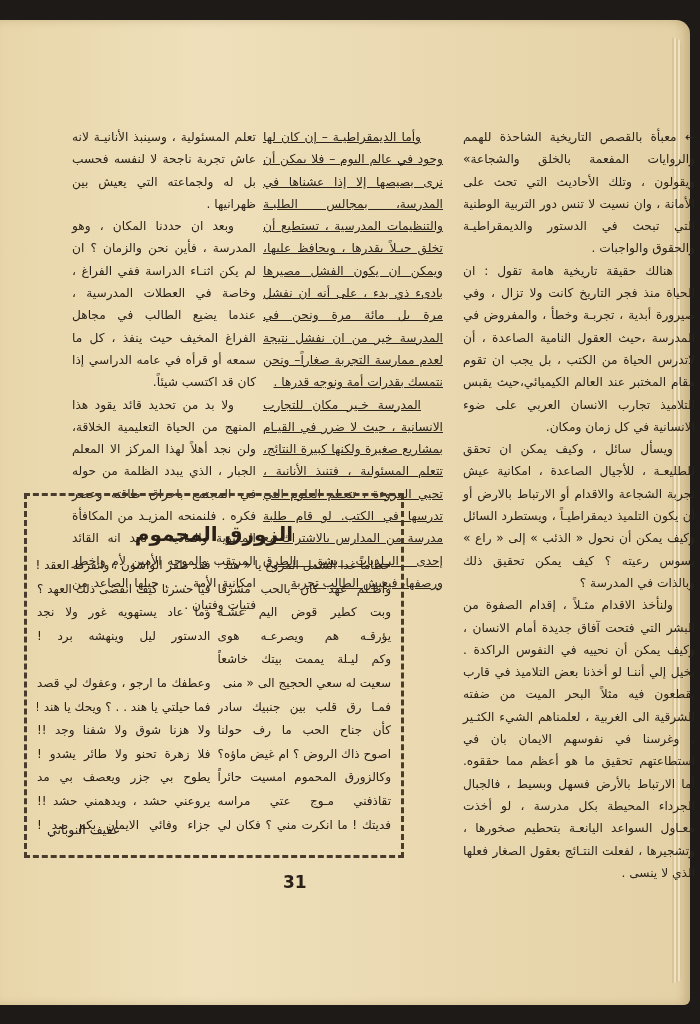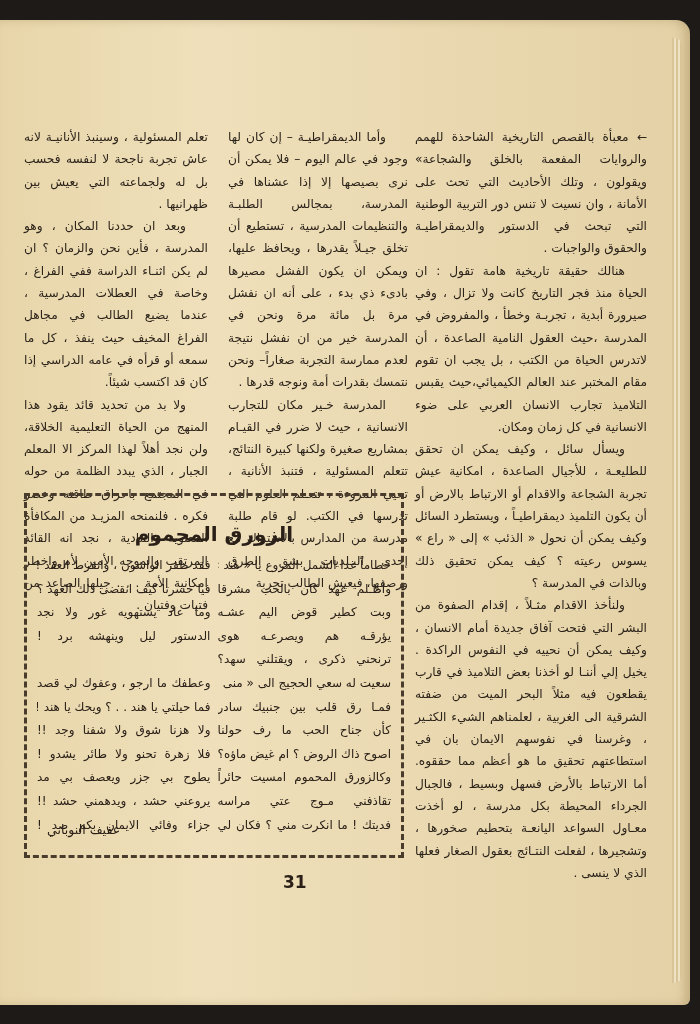--- a/index.html
+++ b/index.html
@@ -3,25 +3,25 @@
 <meta charset="utf-8">
 <style>
   html, body { margin:0; padding:0; }
   body { width:700px; height:1024px; background:#1d1a17; position:relative; overflow:hidden; font-family:"DejaVu Serif", serif; }
   .page { position:absolute; left:0; top:20px; width:690px; height:985px; background:#ecdcb4;
           background-image: linear-gradient(90deg, #e8d6aa 0%, #efe0bb 30%, #ead9b1 60%, #e4d1a6 100%);
           border-radius:0 14px 6px 0; box-shadow: inset -6px 0 8px rgba(120,90,40,.25); }
   .page-edge { position:absolute; right:8px; top:18px; width:10px; bottom:22px;
                background: repeating-linear-gradient(90deg, #d9c497 0 2px, #efe2c2 2px 4px); border-radius:0 8px 8px 0; }
   .col { position:absolute; direction:rtl; text-align:justify; color:#2c241b;
-         font-family:"DejaVu Sans", sans-serif; font-size:12.2px; line-height:22.3px; }
+         font-family:"DejaVu Sans", sans-serif; font-size:12.2px; line-height:22.3px;margin-left:48px; }
   .col p { margin:0; text-indent:0; }
   .col p.indent { text-indent:22px; }
   .col-right { left:415px; top:106px; width:232px; }
-  .col-mid { left:228px; top:106px; width:180px; }
+  .col-mid { left:215px; top:106px; width:180px;text-decoration:underline; }
   .col-left { left:24px; top:106px; width:184px; }
   .poem-box { position:absolute; left:24px; top:493px; width:380px; height:365px;
               border-top:3px dashed #4a3c2c; border-bottom:3px dashed #4a3c2c;
               border-left:3px dashed #4a3c2c; border-right:3px dashed #4a3c2c; box-sizing:border-box; }
   .poem-title { position:absolute; left:0; right:0; top:26px; text-align:center; direction:rtl;
                 font-family:"DejaVu Sans", sans-serif; font-weight:bold; font-size:20px; color:#2a2018; }
   .poem-lines { position:absolute; left:10px; right:10px; top:58px; direction:rtl;
                 font-family:"DejaVu Sans", sans-serif; font-size:12px; color:#2a2018; }
   .verse { display:flex; flex-direction:row; justify-content:space-between; height:23.6px; line-height:23.6px; }
   .hemi { width:49%; text-align:justify; text-align-last:justify; white-space:nowrap; overflow:hidden; }
@@ -68,21 +68,21 @@
       </div>
     <div class="verse">
         <span class="hemi">وبت كطير قوض اليم عشـه</span>
         <span class="hemi">وما عاد يستهويه غور ولا نجد</span>
       </div>
     <div class="verse">
         <span class="hemi">يؤرقـه هم ويصرعـه هوى</span>
         <span class="hemi">الدستور ليل وينهشه برد !</span>
       </div>
     <div class="verse">
-        <span class="hemi">ترنحني ذكرى ، ويقتلني سهد؟</span>
+        <span class="hemi">وكم ليـلة يممت بيتك خاشعاً</span>
       </div>
     <div class="verse">
         <span class="hemi">سعيت له سعي الحجيج الى « منى »</span>
         <span class="hemi">وعطفك ما ارجو ، وعفوك لي قصد</span>
       </div>
     <div class="verse">
         <span class="hemi">فمـا رق قلب بين جنبيك سادر</span>
         <span class="hemi">فما حيلتي يا هند . . ؟ ويحك يا هند !</span>
       </div>
     <div class="verse">

